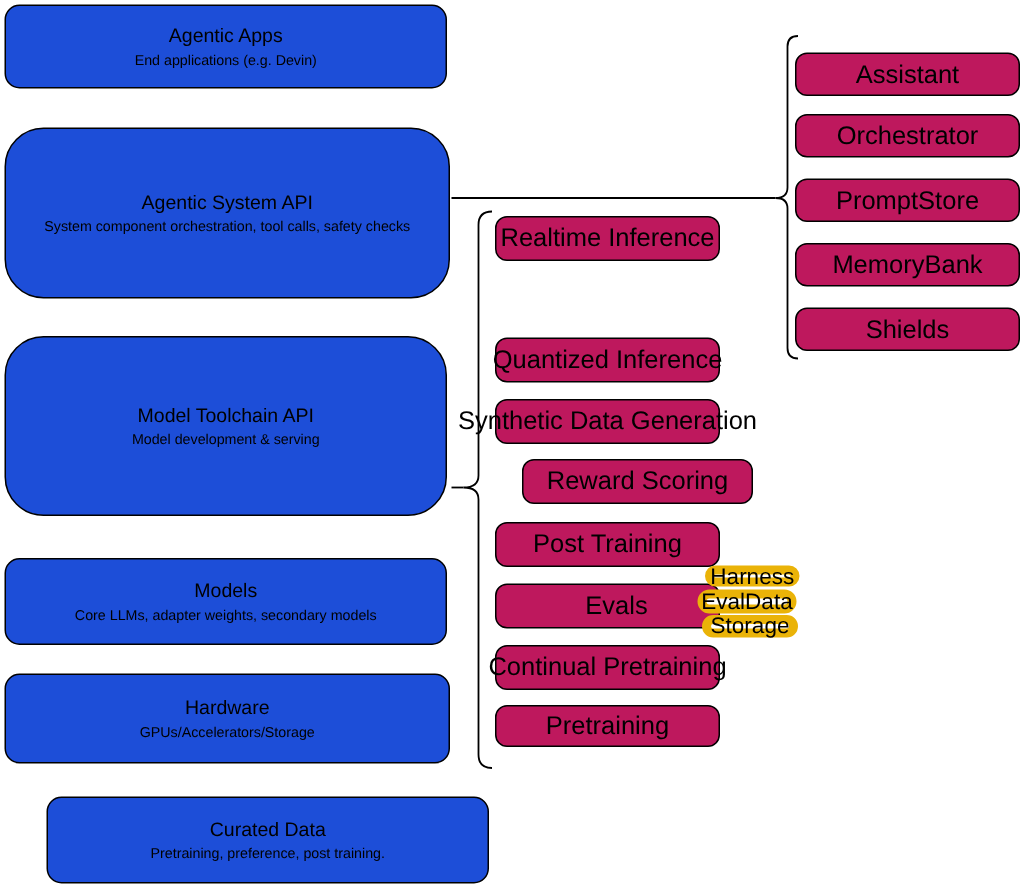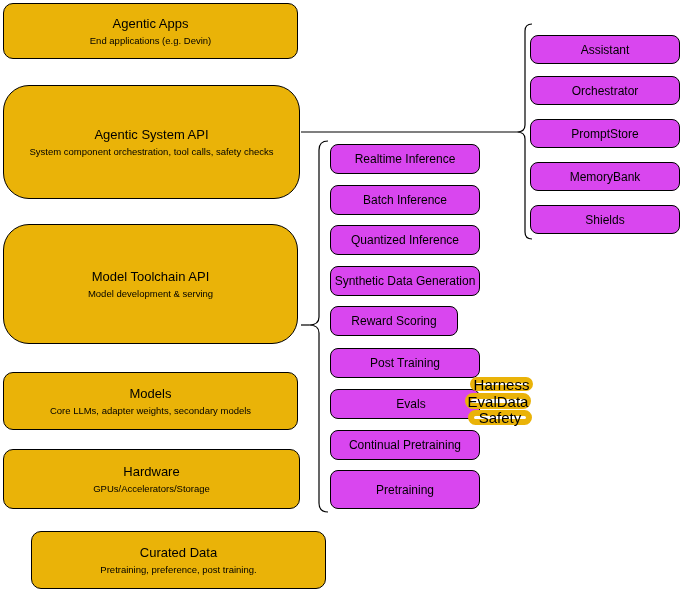--- a/index.html
+++ b/index.html
@@ -2,30 +2,30 @@
 <html><head>
 <meta charset="utf-8">
 <style>
   html,body{margin:0;padding:0;background:#fff;}
   .canvas{
     position:relative;width:682px;height:591px;background:#ffffff;
     font-family:"Liberation Sans",sans-serif;color:#000;overflow:hidden;
   }
   svg.layer{position:absolute;left:0;top:0;z-index:1;}
   .node{
-    position:absolute;border:1px solid #000;background:#eab308;
+    position:absolute;border:1px solid #000;background:#1d4ed8;
     display:flex;flex-direction:column;align-items:center;justify-content:center;
     text-align:center;box-sizing:border-box;z-index:2;
   }
   .node .title{font-size:13px;line-height:16px;}
   .node .subtitle{font-size:9.5px;line-height:13px;margin-top:2px;}
   .chip{
-    position:absolute;border:1px solid #000;background:#d946ef;border-radius:8px;
+    position:absolute;border:1px solid #000;background:#be185d;border-radius:8px;
     display:flex;align-items:center;justify-content:center;text-align:center;
-    font-size:12px;box-sizing:border-box;z-index:2;white-space:nowrap;
+    font-size:17px;box-sizing:border-box;z-index:2;white-space:nowrap;
   }
   .pill{
     position:absolute;border:6px solid #eab308;background:#fff;border-radius:999px;
     display:flex;align-items:center;justify-content:center;text-align:center;
     font-size:15px;line-height:11px;box-sizing:border-box;z-index:3;white-space:nowrap;
   }
 </style>
 </head>
 <body>
 
@@ -62,32 +62,31 @@
     <div class="title">Hardware</div>
     <div class="subtitle">GPUs/Accelerators/Storage</div>
   </div>
 
   <div class="node" style="left:3px;top:531px;width:295px;height:58px;border-radius:10px;margin-left:28px;">
     <div class="title">Curated Data</div>
     <div class="subtitle">Pretraining, preference, post training.</div>
   </div>
 
   <div class="chip" style="left:330px;top:144px;width:150px;height:30px;">Realtime Inference</div>
-  <div class="chip" style="left:330px;top:185px;width:150px;height:30px;">Batch Inference</div>
   <div class="chip" style="left:330px;top:225px;width:150px;height:30px;">Quantized Inference</div>
   <div class="chip" style="left:330px;top:266px;width:150px;height:30px;">Synthetic Data Generation</div>
-  <div class="chip" style="left:330px;top:306px;width:128px;height:30px;">Reward Scoring</div>
+  <div class="chip" style="left:348px;top:306px;width:154px;height:30px;">Reward Scoring</div>
   <div class="chip" style="left:330px;top:348px;width:150px;height:30px;">Post Training</div>
   <div class="chip" style="left:330px;top:389px;width:150px;height:30px;padding-left:12px;">Evals</div>
   <div class="chip" style="left:330px;top:430px;width:150px;height:30px;">Continual Pretraining</div>
-  <div class="chip" style="left:330px;top:470px;width:150px;height:39px;text-align:right;">Pretraining</div>
+  <div class="chip" style="left:330px;top:470px;width:150px;height:28px;text-align:right;">Pretraining</div>
 
   <div class="pill" style="left:470px;top:377px;width:63px;height:14px;">Harness</div>
   <div class="pill" style="left:465px;top:393px;width:66px;height:16px;">EvalData</div>
-  <div class="pill" style="left:468px;top:410px;width:64px;height:15px;">Safety</div>
+  <div class="pill" style="left:468px;top:410px;width:64px;height:15px;">Storage</div>
 
   <div class="chip" style="left:530px;top:35px;width:150px;height:29px;">Assistant</div>
   <div class="chip" style="left:530px;top:76px;width:150px;height:29px;">Orchestrator</div>
   <div class="chip" style="left:530px;top:119px;width:150px;height:29px;">PromptStore</div>
   <div class="chip" style="left:530px;top:162px;width:150px;height:29px;">MemoryBank</div>
   <div class="chip" style="left:530px;top:205px;width:150px;height:29px;">Shields</div>
 
 </div>
 
 </body></html>

